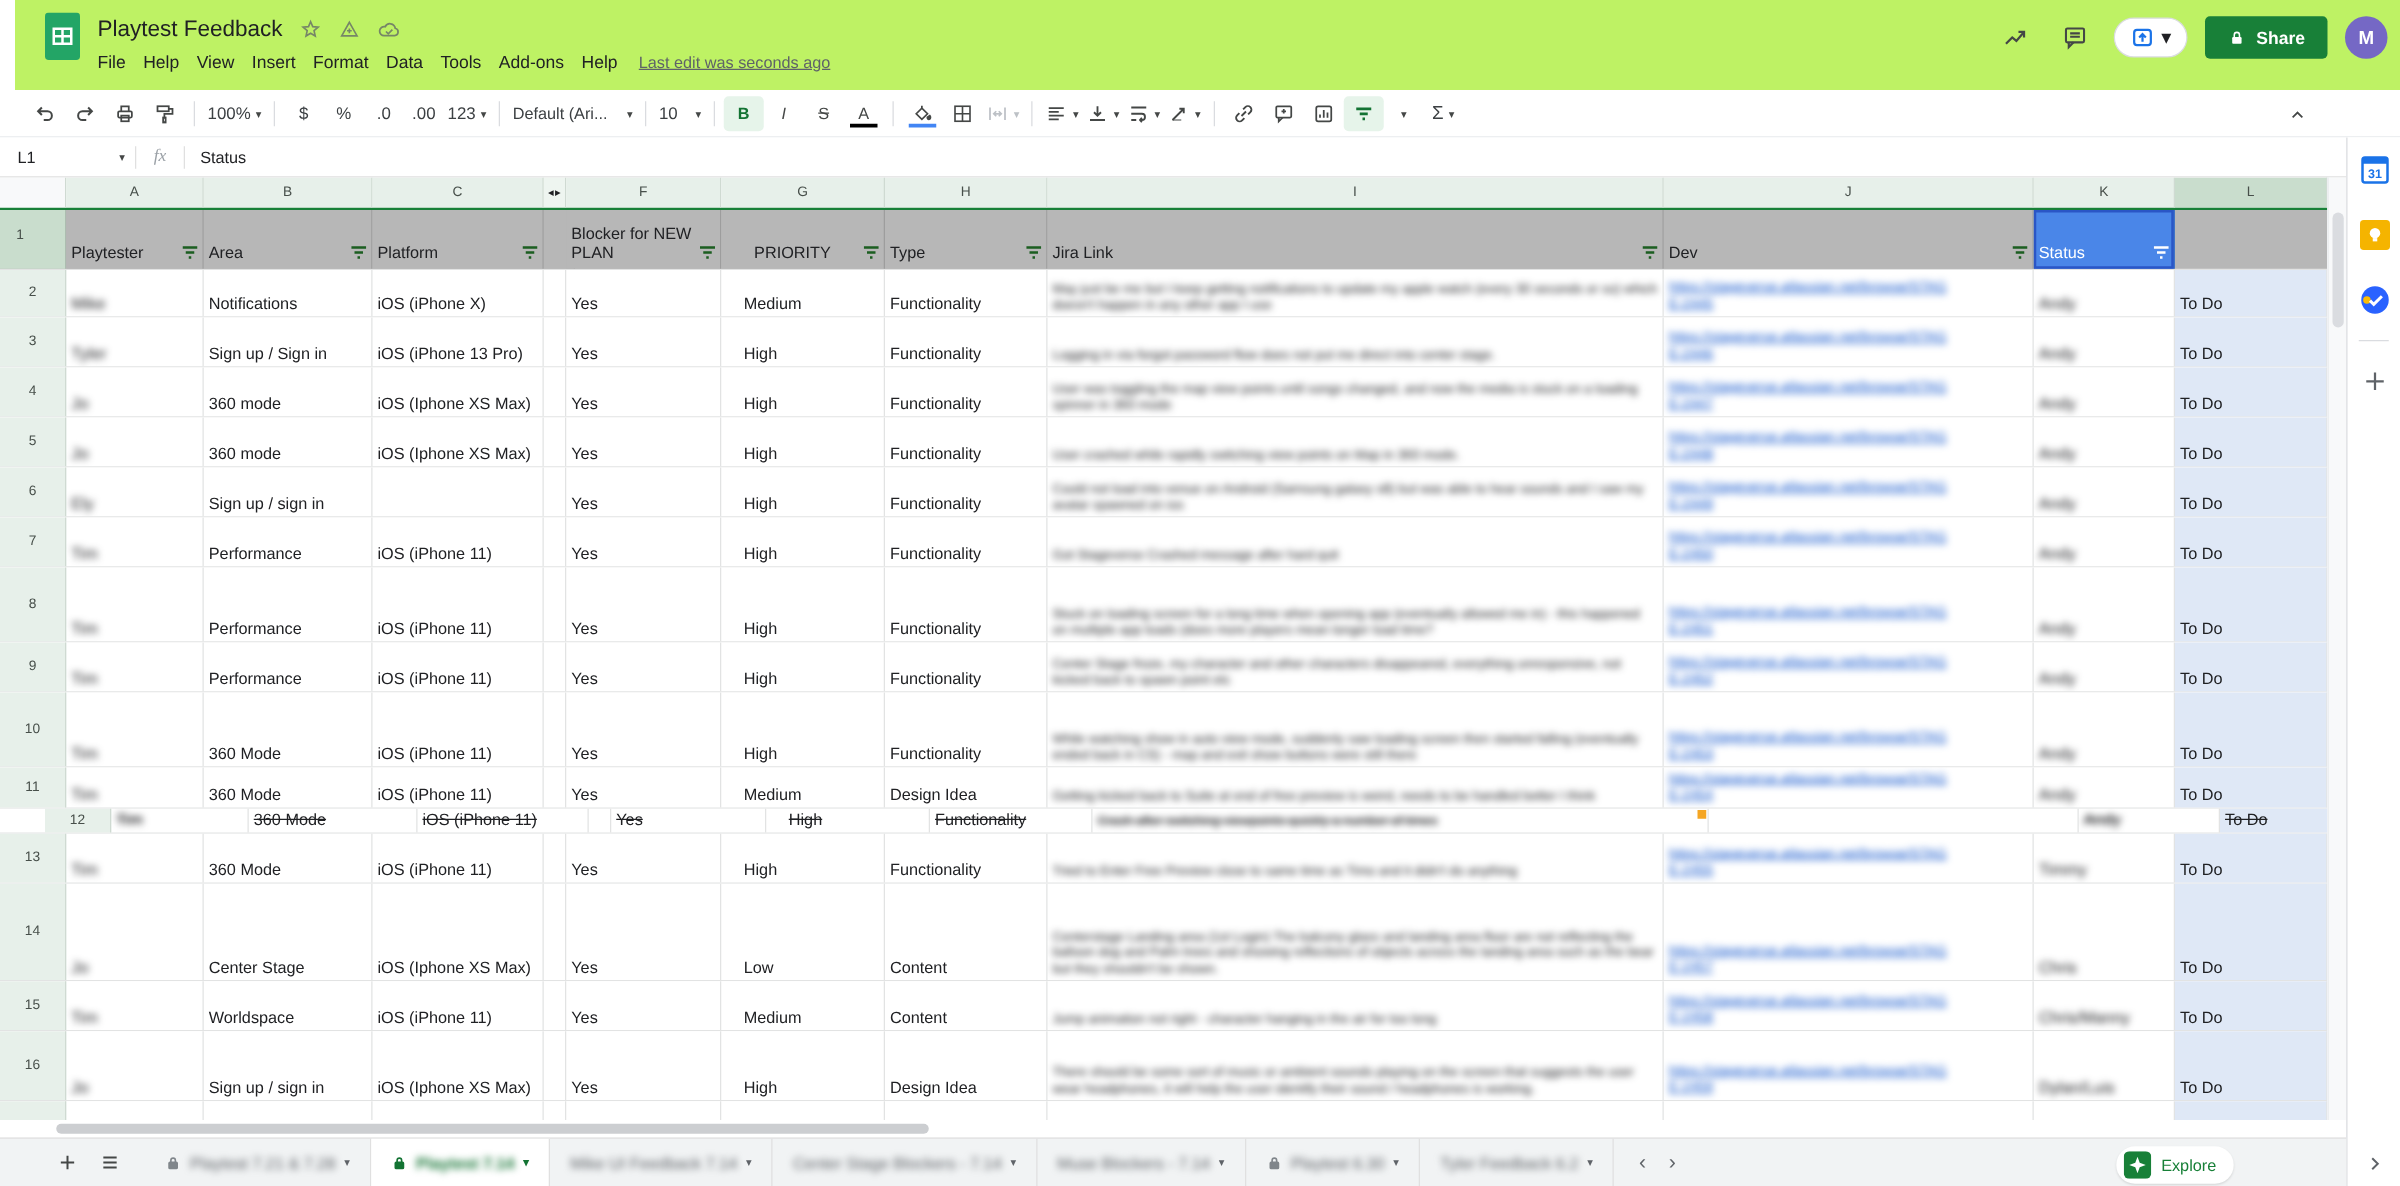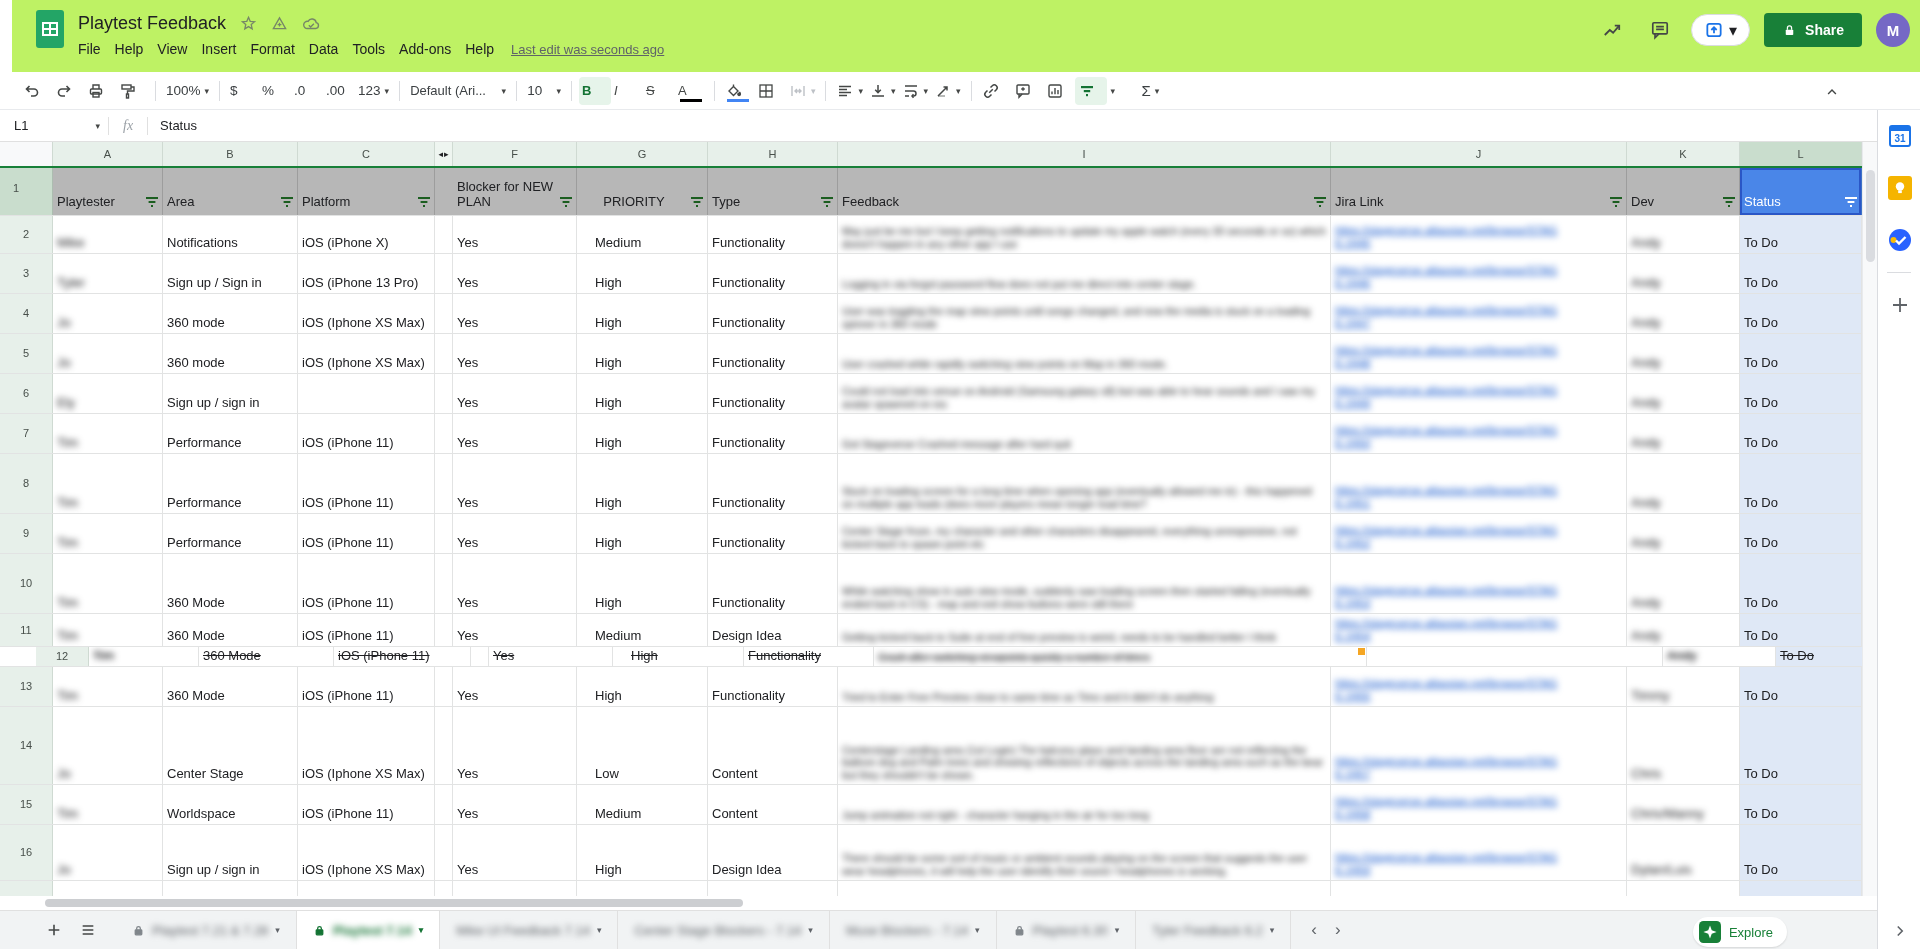--- a/index.html
+++ b/index.html
@@ -19,21 +19,21 @@
   #top-right{margin-left:auto;display:flex;align-items:center;gap:14px;padding-right:22px;height:60px;}
   .round-btn{width:34px;height:34px;display:flex;align-items:center;justify-content:center;border-radius:50%;}
   #present-btn{display:flex;align-items:center;gap:5px;border:1px solid #dadce0;border-radius:18px;padding:5px 12px;background:#fff;}
   #share-btn{display:flex;align-items:center;gap:8px;background:#188038;color:#fff;border:none;
     border-radius:4px;padding:9px 18px;font-size:14px;font-weight:bold;font-family:inherit;justify-content:flex-end;}
   #avatar{width:34px;height:34px;border-radius:50%;background:#7568c5;color:#fff;display:flex;
     align-items:center;justify-content:center;font-size:15px;font-weight:bold;}
   
   #toolbar{position:absolute;left:0;top:72px;width:1920px;height:38px;display:flex;align-items:center;
     padding-left:20px;box-sizing:border-box;border-bottom:1px solid #e8eaed;}
-  .tb{height:28px;min-width:26px;padding:0 3px;display:flex;align-items:center;justify-content:flex-start;
+  .tb{height:28px;min-width:26px;padding:0 3px;display:flex;align-items:center;justify-content:center;
     border-radius:4px;font-size:13px;color:#444746;gap:3px;}
   .tb.active{background:#e6f4ea;}
   .tb .car{font-size:9px;color:#444746;margin-left:1px;}
   .tbdiv{width:1px;height:20px;background:#dadce0;margin:0 7px;}
   .txtb{font-size:13.5px;color:#3c4043;}
   #btn-bold span{font-weight:bold;color:#137333;}
   #btn-italic span{font-style:italic;}
   #btn-strike span{text-decoration:line-through;}
   .underbar{position:relative;}
   .underbar:after{content:"";position:absolute;left:5px;right:5px;bottom:3px;height:3px;background:#000;}
@@ -409,30 +409,20 @@
           <span>Type</span>
           <svg class="filt" width="12" height="12" viewBox="0 0 12 12">
             <g fill="#1b5e20">
               <rect x="0" y="1" width="12" height="2"></rect>
               <rect x="2.6" y="5" width="6.8" height="2"></rect>
               <rect x="5" y="9" width="2" height="2"></rect>
             </g>
           </svg>
         </div>
       <div class="cell">
-          <span>Feedback</span>
-          <svg class="filt" width="12" height="12" viewBox="0 0 12 12">
-            <g fill="#1b5e20">
-              <rect x="0" y="1" width="12" height="2"></rect>
-              <rect x="2.6" y="5" width="6.8" height="2"></rect>
-              <rect x="5" y="9" width="2" height="2"></rect>
-            </g>
-          </svg>
-        </div>
-      <div class="cell">
           <span>Jira Link</span>
           <svg class="filt" width="12" height="12" viewBox="0 0 12 12">
             <g fill="#1b5e20">
               <rect x="0" y="1" width="12" height="2"></rect>
               <rect x="2.6" y="5" width="6.8" height="2"></rect>
               <rect x="5" y="9" width="2" height="2"></rect>
             </g>
           </svg>
         </div>
       <div class="cell">

